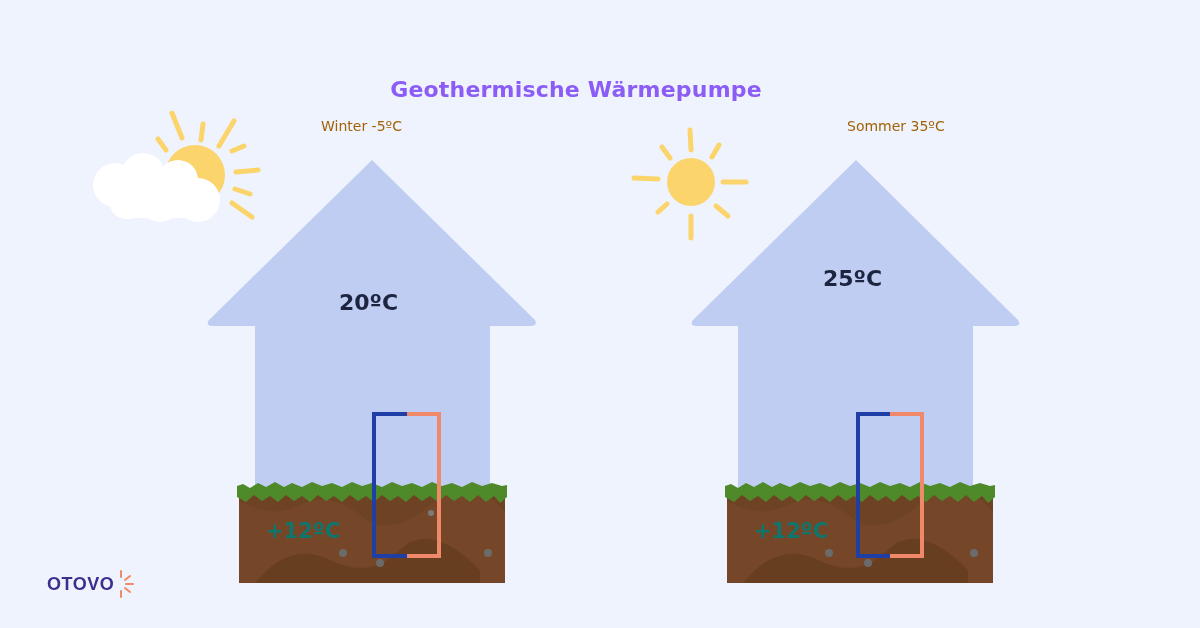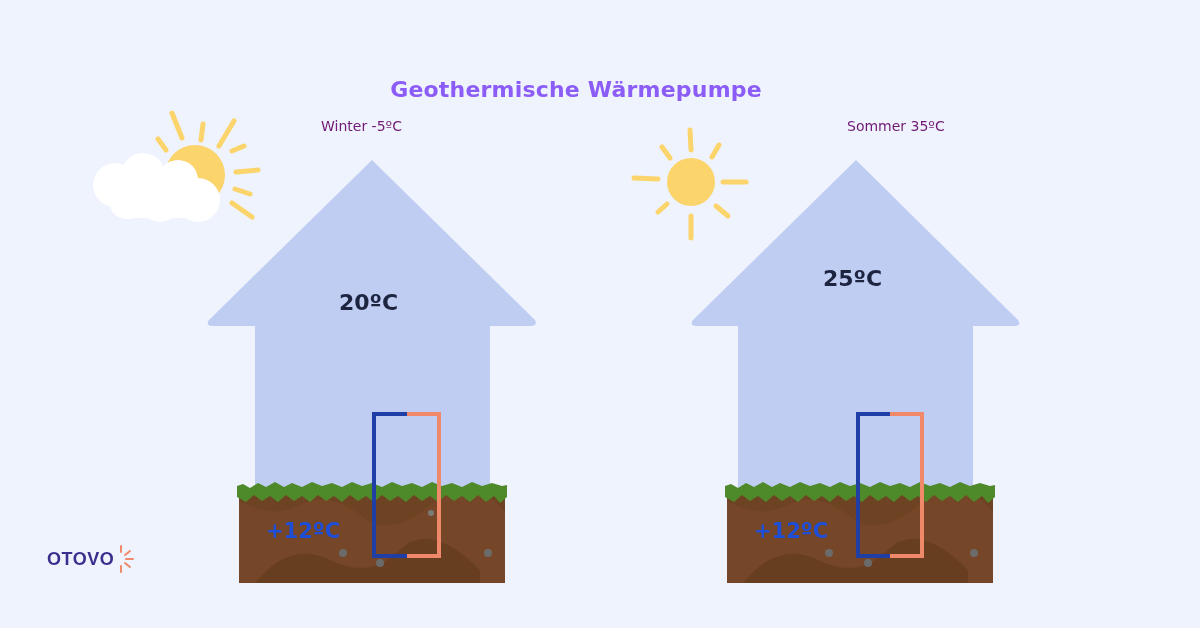--- a/index.html
+++ b/index.html
@@ -1,22 +1,22 @@
 <!DOCTYPE html>
 <html><head>
 <meta charset="utf-8">
 <style>
   html, body { margin:0; padding:0; }
   body { width:1200px; height:628px; background:#eff3fd; position:relative; overflow:hidden; font-family:"DejaVu Sans", sans-serif; }
   .title { position:absolute; top:30px; left:0; width:1152px; text-align:center; font-size:22px; font-weight:bold; color:#8b5cf6; letter-spacing:0.2px;margin-top:47px; }
-  .season { position:absolute; font-size:14px; color:#701a75; }
+  .season { position:absolute; font-size:14px; color:#a16207; }
   .scene { position:absolute; top:0; left:0; width:1200px; height:628px; }
   .in-temp { position:absolute; font-size:22px; font-weight:bold; color:#1d2440; }
-  .ground-temp { position:absolute; font-size:21px; font-weight:bold; color:#1d4ed8; }
-  .logo { position:absolute; left:47px; top:544px; display:flex; align-items:center; }
+  .ground-temp { position:absolute; font-size:21px; font-weight:bold; color:#0f766e; }
+  .logo { position:absolute; left:47px; top:569px; display:flex; align-items:center; }
   .logo-text { font-size:18px; font-weight:bold; color:#3a2f8f; letter-spacing:0.5px; font-family:"Liberation Sans", sans-serif; }
 </style>
 </head>
 <body>
 
 <div class="title">Geothermische Wärmepumpe</div>
 
 <svg class="scene" width="1200" height="628" viewBox="0 0 1200 628">
 
   <g>

